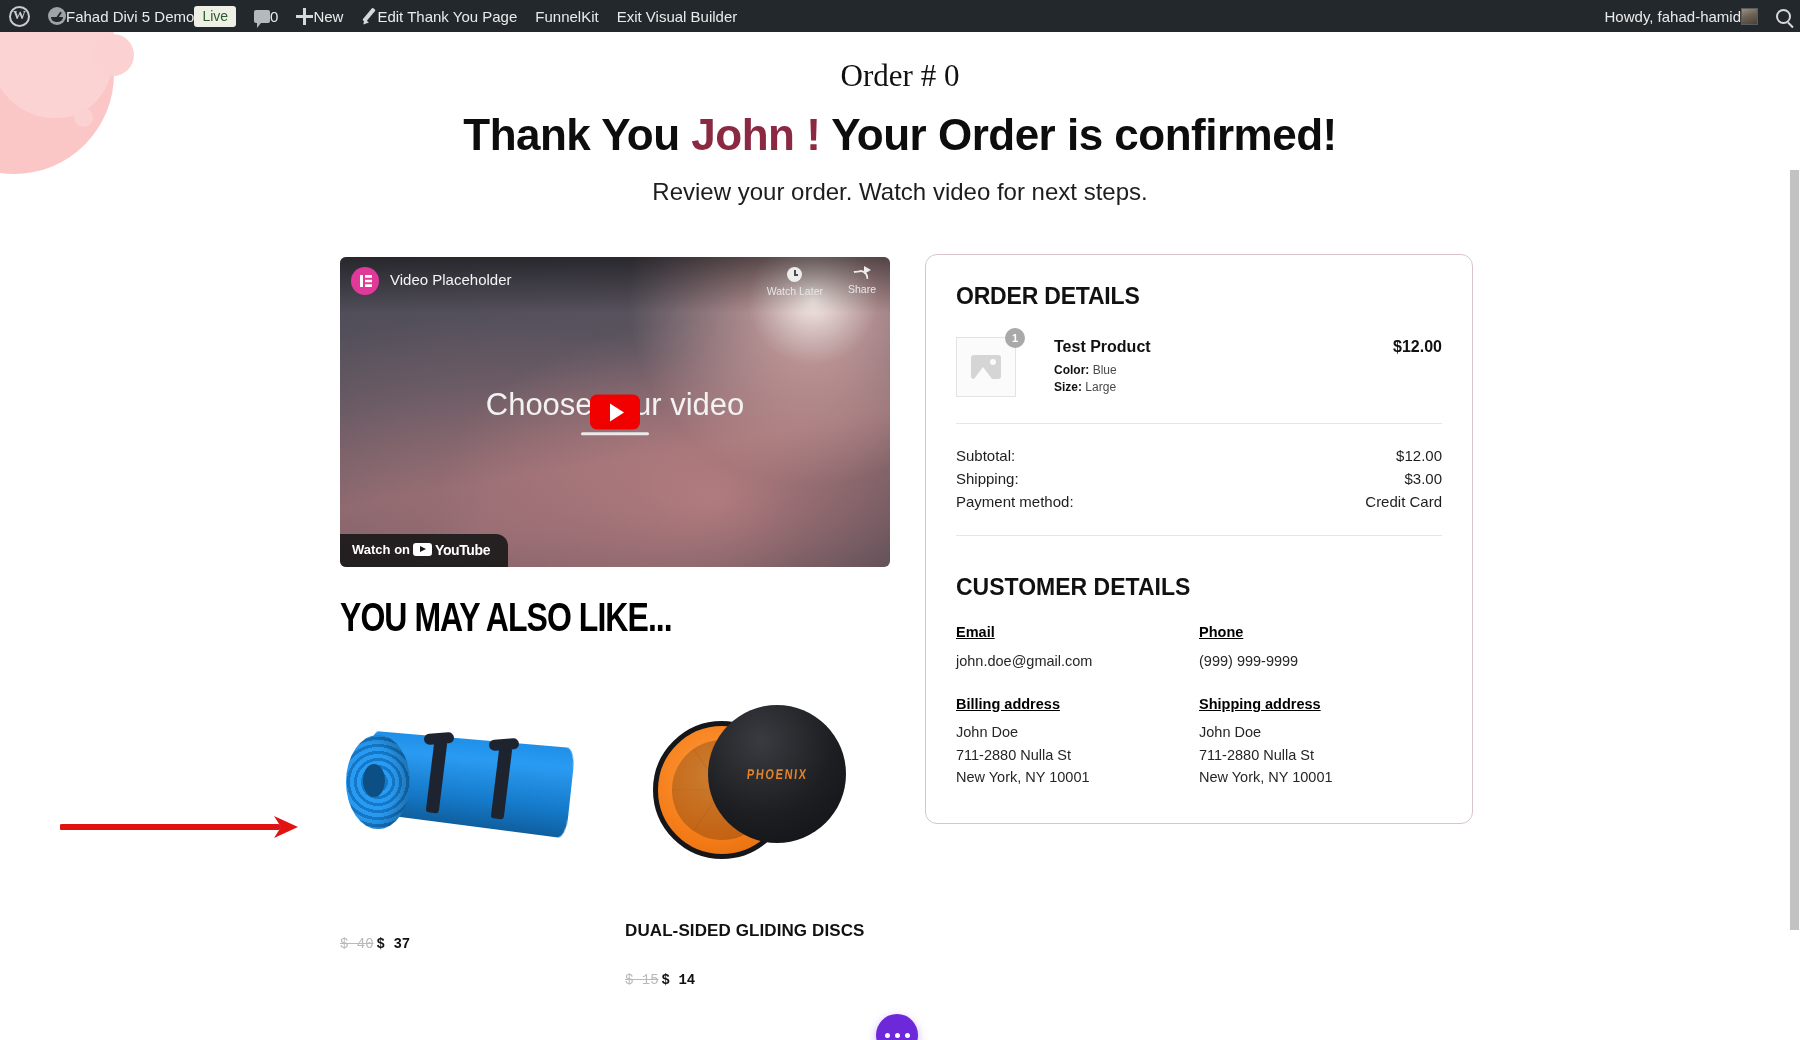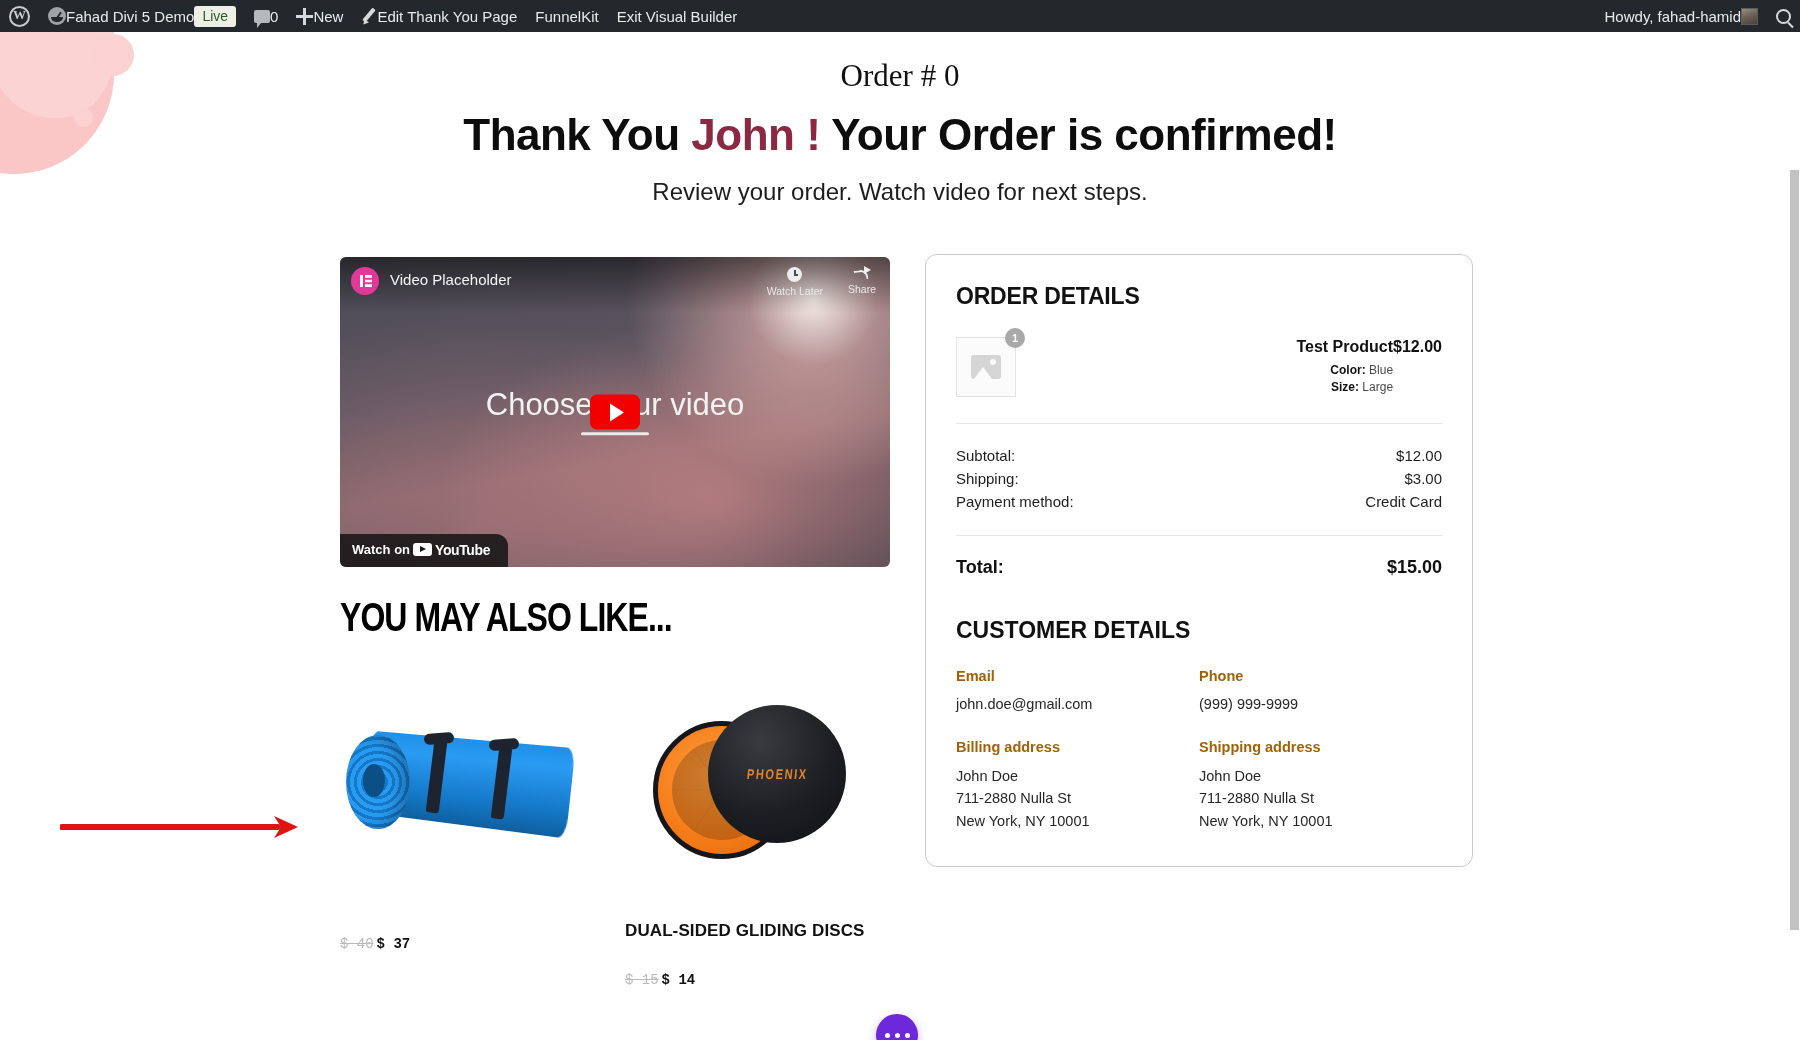--- a/index.html
+++ b/index.html
@@ -384,21 +384,21 @@
     border-left: 9px solid transparent; border-right: 9px solid transparent;
     border-bottom: 12px solid #fbfbfb;
   }
   .qty-badge {
     position: absolute; right: -9px; top: -9px;
     width: 20px; height: 20px; border-radius: 50%;
     background: #a9a9a9; color: #ffffff;
     font-size: 11px; font-weight: 600;
     display: flex; align-items: center; justify-content: center;
   }
-  .li-info { margin-left: 8px; flex: 1; text-align: right; }
+  .li-info { margin-left: 38px; flex: 1; }
   .li-name { font: 700 16px/1.3 "Liberation Sans", sans-serif; color: #111111; }
   .li-meta { margin-top: 5px; font-size: 12px; color: #4a4a4a; line-height: 1.35; }
   .li-meta b { color: #111111; }
   .li-price { font: 700 16px/1.3 "Liberation Sans", sans-serif; color: #111111; }
 
   .divider { height: 1px; background: #e6e6e6; margin: 26px 0 20px; }
   .totals-row {
     display: flex; justify-content: space-between;
     font-size: 15px; color: #1e1e1e; padding: 3px 0;
   }
@@ -408,21 +408,21 @@
     font: 700 18px/1.3 "Liberation Sans", sans-serif; color: #111111;
   }
   .panel-h2 {
     margin-top: 38px;
     font: 700 23px/1.2 "Liberation Sans", sans-serif; color: #111111;
   }
   .cust-grid {
     display: grid; grid-template-columns: 1fr 1fr;
     row-gap: 22px; margin-top: 22px;
   }
-  .cd-label { font: 700 14.5px/1.3 "Liberation Sans", sans-serif; color: #a16207; }
+  .cd-label { font: 700 14.5px/1.3 "Liberation Sans", sans-serif; color: #000000; text-decoration: underline; }
   .cd-value { margin-top: 8px; font-size: 14.5px; color: #262626; line-height: 1.55; white-space: pre-line; }
 
   
   #fab {
     position: absolute; left: 876px; top: 982px;
     width: 42px; height: 42px; border-radius: 50%;
     background: #6d28d9;
     box-shadow: 0 3px 10px rgba(109,40,217,0.35);
     display: flex; align-items: center; justify-content: center;
     gap: 5px; z-index: 50;
@@ -603,24 +603,20 @@
       <span>Shipping:</span>
       <span>$3.00</span>
     </div>
     <div class="totals-row">
       <span>Payment method:</span>
       <span>Credit Card</span>
     </div>
 
     <div class="divider2"></div>
 
-    <div class="grand-row">
-      <span>Total:</span>
-      <span>$15.00</span>
-    </div>
 
     <div class="panel-h2">CUSTOMER DETAILS</div>
 
     <div class="cust-grid">
       <div>
         <div class="cd-label">Email</div>
         <div class="cd-value">john.doe@gmail.com</div>
       </div>
       <div>
         <div class="cd-label">Phone</div>

